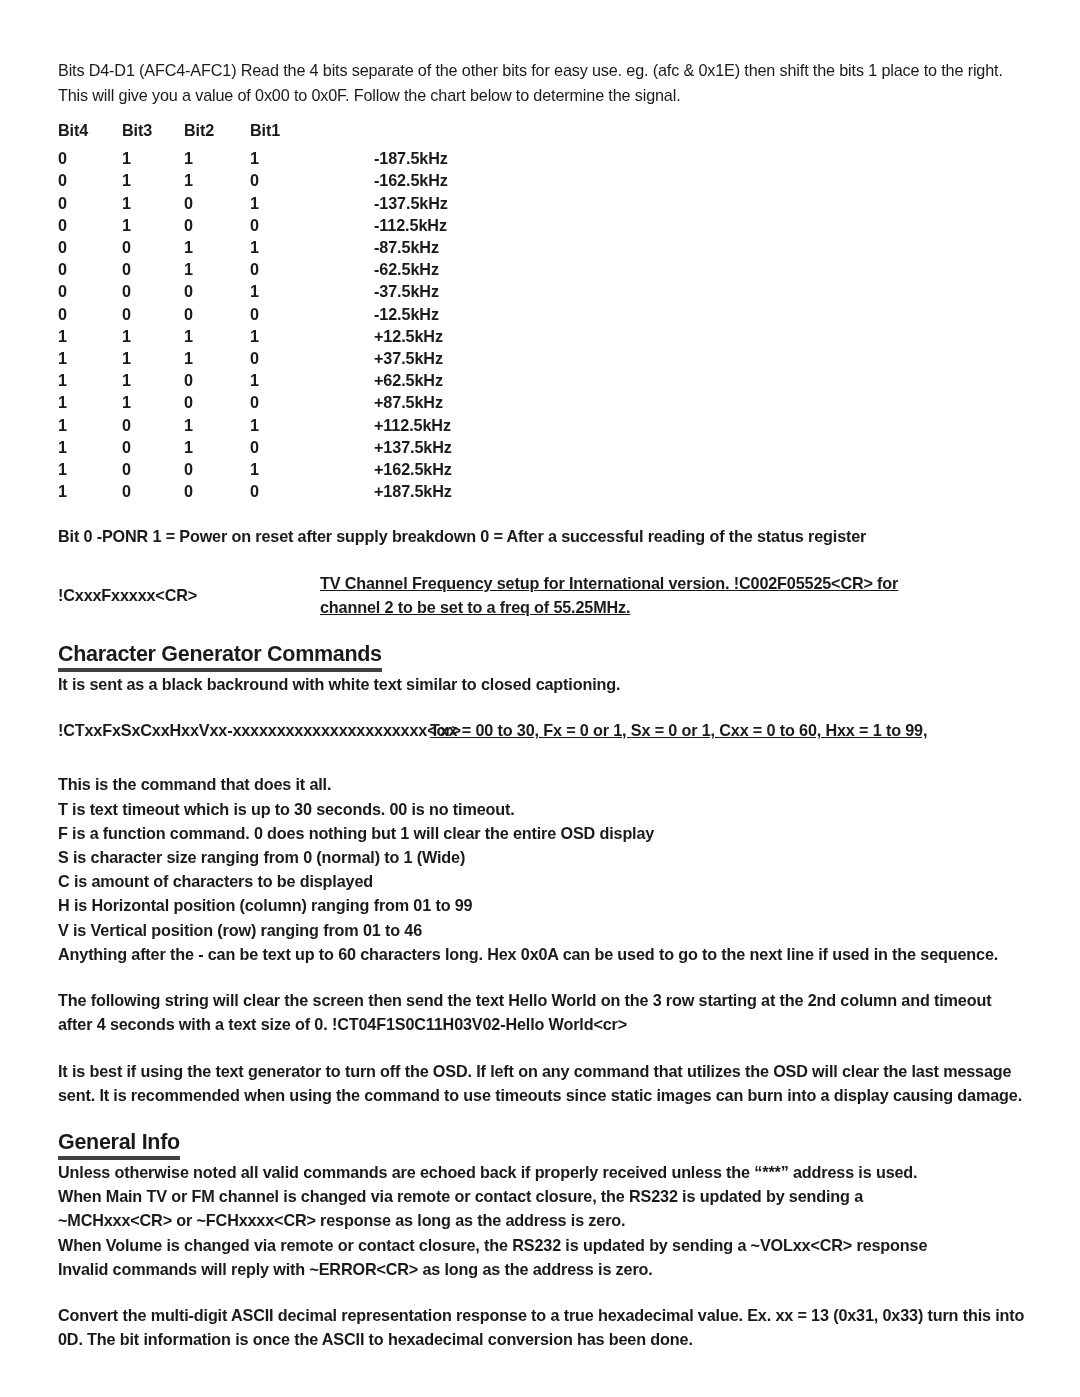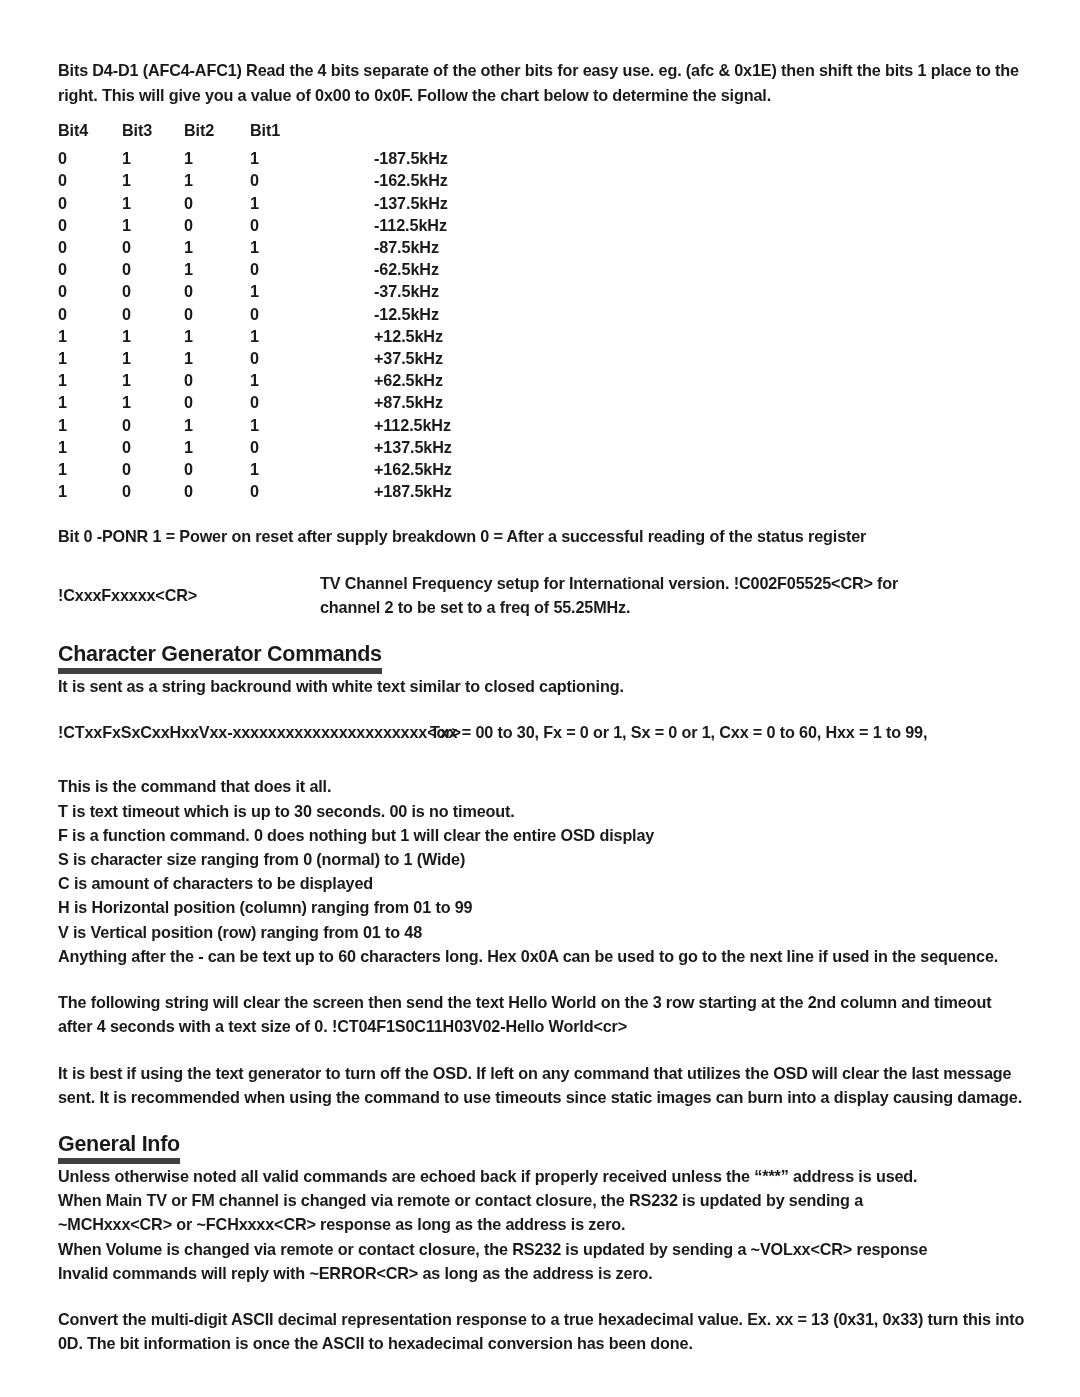--- a/index.html
+++ b/index.html
@@ -39,21 +39,21 @@
   }
   .para.light {
     font-weight: bold;
   }
   .gap-md { height: 22px; }
   .gap-lg { height: 30px; }
 
   
   .intro {
     font-size: 16.2px;
-    font-weight: bold;
+    font-weight: normal;
     line-height: 24.5px;
     letter-spacing: -0.15px;
   }
 
   
   .bit-table {
     margin-top: 12px;
     border-collapse: collapse;
     font-size: 16.2px;
     font-weight: bold;
@@ -72,21 +72,21 @@
   .bit-table .c-b1 { width: 124px; }
   .bit-table .c-val { width: 180px; }
   .bit-table thead td { padding-bottom: 6px; }
 
   
   .section-heading {
     font-size: 21.5px;
     font-weight: bold;
     letter-spacing: -0.3px;
     display: inline-block;
-    border-bottom: 6px solid #404040;
+    border-bottom: 4px solid #404040;
     padding-bottom: 1px;
     line-height: 26px;
   }
   .heading-wrap { margin: 0; }
 
   
   .cmd-row {
     display: flex;
     align-items: center;
     font-size: 16.2px;
@@ -95,20 +95,21 @@
     letter-spacing: -0.15px;
   }
   .cmd-code {
     flex: 0 0 auto;
     white-space: pre;
   }
   .cmd-code.w-left { width: 262px; }
   .cmd-code.w-left2 { width: 372px; }
   .cmd-desc {
     flex: 1 1 auto;
+    text-decoration: underline;
   }
 
   
   .footer {
     position: absolute;
     left: 0;
     top: 1394px;
     width: 928px;
     text-align: center;
     font-size: 20px;
@@ -262,41 +263,41 @@
         <div>TV Channel Frequency setup for International version. !C002F05525&lt;CR&gt; for</div>
         <div>channel 2 to be set to a freq of 55.25MHz.</div>
       </div>
     </div>
 
     <div class="gap-md"></div>
 
     <div class="heading-wrap">
       <span class="section-heading">Character Generator Commands</span>
     </div>
-    <div class="para">It is sent as a string backround with white text similar to closed captioning.</div>
+    <div class="para">It is sent as a black backround with white text similar to closed captioning.</div>
 
     <div class="gap-md"></div>
 
     <div class="cmd-row">
       <div class="cmd-code w-left2">!CTxxFxSxCxxHxxVxx-xxxxxxxxxxxxxxxxxxxxxx&lt;cr&gt;</div>
       <div class="cmd-desc">
         <div>Txx = 00 to 30, Fx = 0 or 1, Sx = 0 or 1, Cxx = 0 to 60, Hxx = 1 to 99,</div>
       </div>
     </div>
 
     <div class="gap-lg"></div>
 
     <div id="cg-description-lines">
         <div class="para">This is the command that does it all.</div>
         <div class="para">T is text timeout which is up to 30 seconds.  00 is no timeout.</div>
         <div class="para">F is a function command. 0 does nothing but 1 will clear the entire OSD display</div>
         <div class="para">S is character size ranging from 0 (normal) to 1 (Wide)</div>
         <div class="para">C is amount of characters to be displayed</div>
         <div class="para">H is Horizontal position (column) ranging from 01 to 99</div>
-        <div class="para">V is Vertical position (row) ranging from 01 to 48</div>
+        <div class="para">V is Vertical position (row) ranging from 01 to 46</div>
         <div class="para">Anything after the - can be text up to 60 characters long. Hex 0x0A can be used to go to the next line if used in the sequence.</div>
       </div>
 
     <div class="gap-md"></div>
 
     <div class="para">The following string will clear the screen then send the text Hello World  on the 3 row starting at the 2nd column and timeout after 4 seconds with a text size of 0.  !CT04F1S0C11H03V02-Hello World&lt;cr&gt;</div>
 
     <div class="gap-md"></div>
 
     <div class="para">It is best if using the text generator to turn off the OSD.  If left on any command that utilizes the OSD will clear the last message sent.  It is recommended when using the command to use timeouts since static images can burn into a display causing damage.</div>

